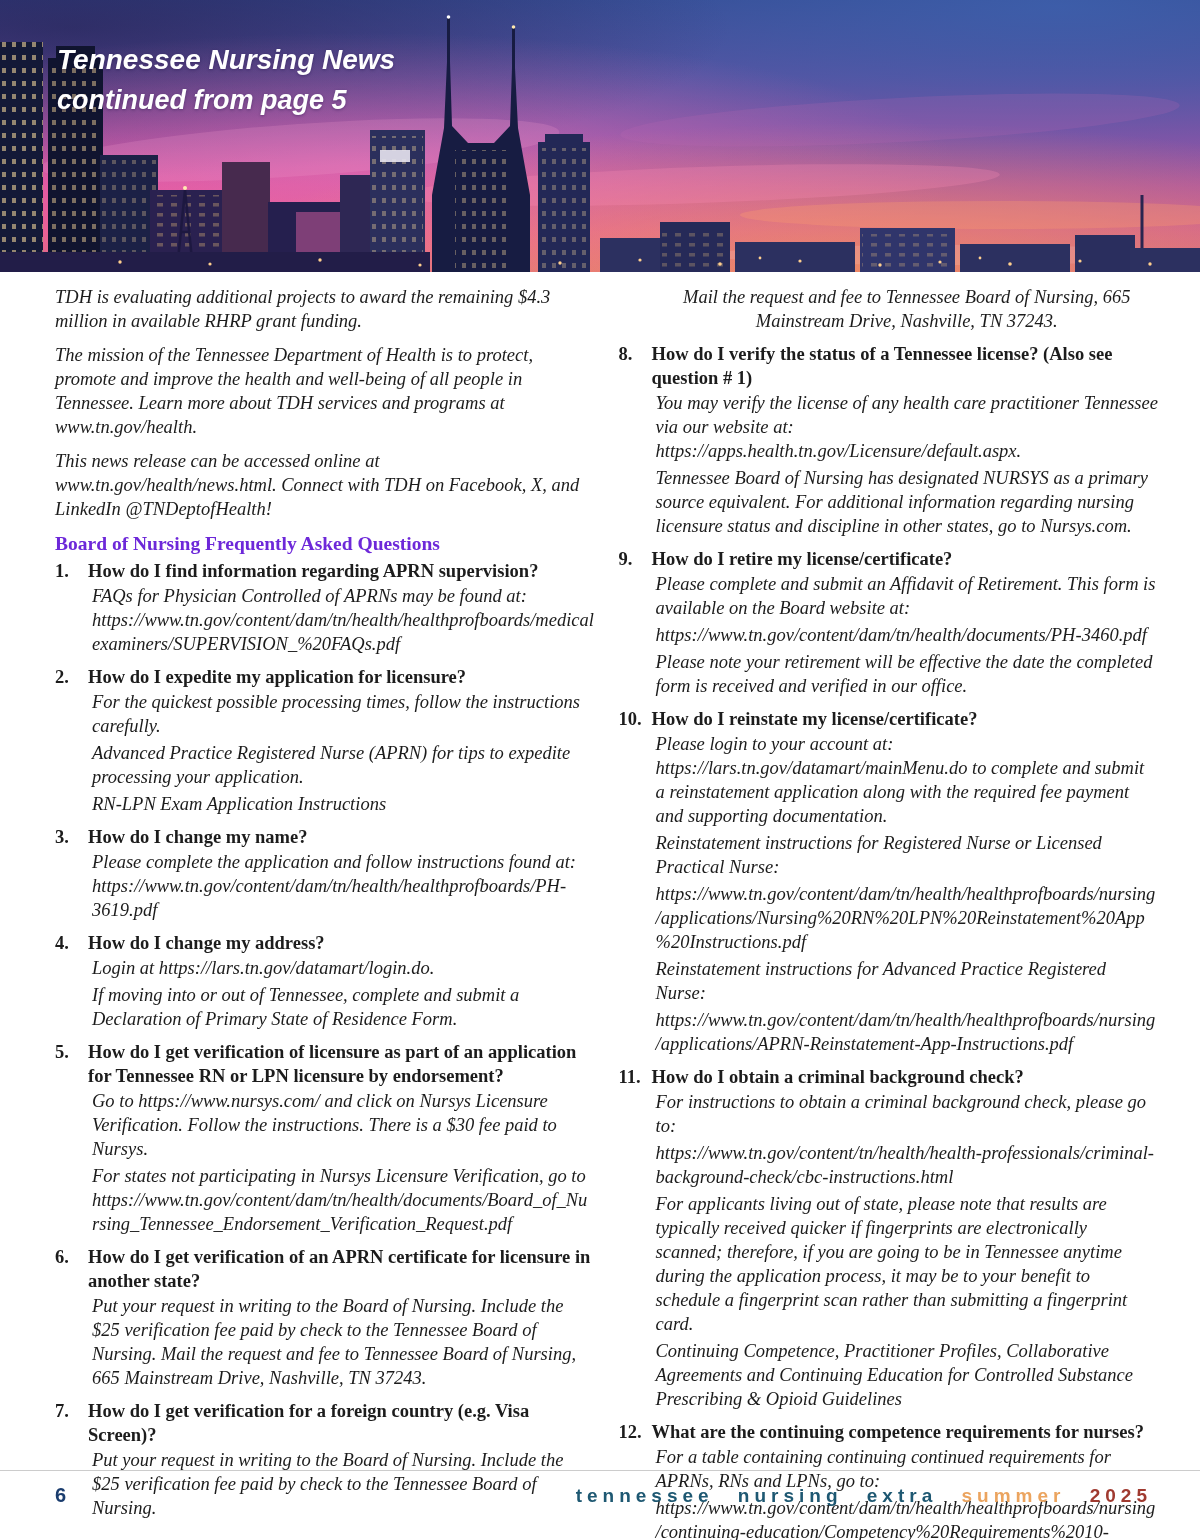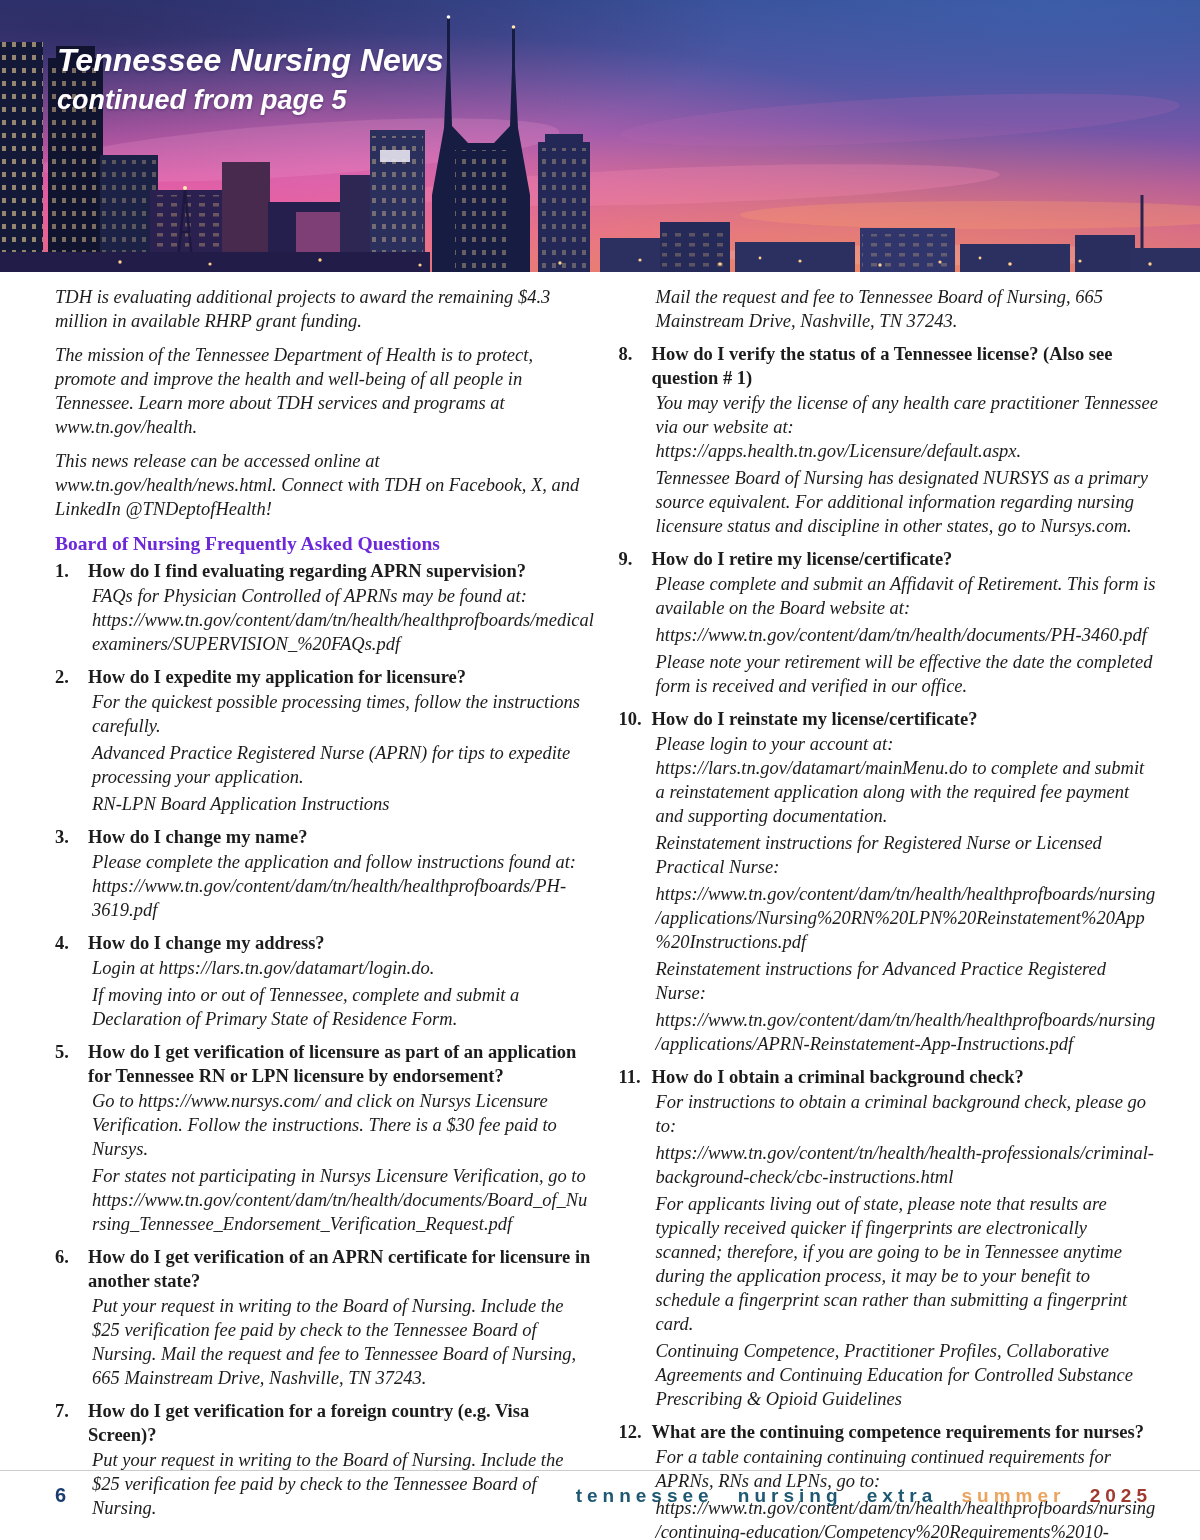--- a/index.html
+++ b/index.html
@@ -5,38 +5,38 @@
   html,body{margin:0;padding:0;background:#ffffff;}
   .page{position:relative;width:1200px;height:1540px;background:#ffffff;overflow:hidden;
         font-family:"Liberation Serif",serif;color:#1c1c1c;}
 
   
   .hero{position:absolute;top:0;left:0;width:1200px;height:272px;overflow:hidden;}
   .hero svg{display:block;width:1200px;height:272px;}
   .hero-text{position:absolute;top:44px;left:57px;color:#ffffff;
              font-family:"Liberation Sans",sans-serif;font-style:italic;font-weight:bold;
              text-shadow:0 1px 3px rgba(20,10,60,.35);}
-  .hero-title{font-size:32px;line-height:32px;margin:0;font-style:italic;}
+  .hero-title{font-size:28px;line-height:32px;margin:0;font-style:italic;}
   .hero-sub{font-size:27px;line-height:22px;margin:13px 0 0 0;}
 
   
   .content{position:absolute;top:272px;left:0;width:1200px;box-sizing:border-box;
            padding:13px 42px 0 55px;display:flex;gap:24px;}
   .col{flex:1 1 0;font-size:18.5px;line-height:24px;}
 
   .body-para{margin:0 0 10px 0;font-style:italic;}
   .faq-heading{font-size:19.5px;line-height:25px;font-weight:bold;color:#6d28d9;margin:2px 0 3px 0;}
 
   .faq-item{display:flex;margin:0 0 9px 0;}
   .faq-num{flex:0 0 33px;font-weight:bold;}
   .faq-body{flex:1 1 auto;min-width:0;}
   .faq-q{font-weight:bold;margin:0 0 1px 0;}
   .answer-para{font-style:italic;margin:0 0 3px 4px;overflow-wrap:anywhere;}
   .answer-para:last-child{margin-bottom:0;}
-  .continuation .answer-para{margin-left:37px;}
+  .continuation .answer-para{margin-left:37px;text-align:center;}
   .continuation{margin-bottom:9px;}
 
   
   .footer{position:absolute;top:1470px;left:0;width:1200px;box-sizing:border-box;
           border-top:1px solid #cccccc;padding:13px 48px 0 55px;
           display:flex;justify-content:space-between;align-items:baseline;
           font-family:"Liberation Sans",sans-serif;font-weight:bold;}
   .page-num{font-size:20px;color:#1b3d6e;}
   .footer-right{font-size:19px;letter-spacing:5px;word-spacing:14px;}
   .f-teal{color:#1e5872;}
@@ -177,31 +177,31 @@
       <div>
           <p class="body-para">TDH is evaluating additional projects to award the remaining $4.3 million in available RHRP grant funding.</p>
           <p class="body-para">The mission of the Tennessee Department of Health is to protect, promote and improve the health and well-being of all people in Tennessee. Learn more about TDH services and programs at www.tn.gov/health.</p>
           <p class="body-para">This news release can be accessed online at www.tn.gov/health/news.html.  Connect with TDH on Facebook, X, and LinkedIn @TNDeptofHealth!</p>
         </div>
       <h2 class="faq-heading">Board of Nursing Frequently Asked Questions</h2>
       <div>
           <div class="faq-item">
             <div class="faq-num">1.</div>
             <div class="faq-body">
-              <div class="faq-q">How do I find evaluating regarding APRN supervision?</div>
+              <div class="faq-q">How do I find information regarding APRN supervision?</div>
               <p class="answer-para">FAQs for Physician Controlled of APRNs may be found at: https://www.tn.gov/content/dam/tn/health/healthprofboards/medicalexaminers/SUPERVISION_%20FAQs.pdf</p>
             </div>
           </div>
           <div class="faq-item">
             <div class="faq-num">2.</div>
             <div class="faq-body">
               <div class="faq-q">How do I expedite my application for licensure?</div>
               <p class="answer-para">For the quickest possible processing times, follow the instructions carefully.</p>
               <p class="answer-para">Advanced Practice Registered Nurse (APRN) for tips to expedite processing your application.</p>
-              <p class="answer-para">RN-LPN Board Application Instructions</p>
+              <p class="answer-para">RN-LPN Exam Application Instructions</p>
             </div>
           </div>
           <div class="faq-item">
             <div class="faq-num">3.</div>
             <div class="faq-body">
               <div class="faq-q">How do I change my name?</div>
               <p class="answer-para">Please complete the application and follow instructions found at: https://www.tn.gov/content/dam/tn/health/healthprofboards/PH-3619.pdf</p>
             </div>
           </div>
           <div class="faq-item">

